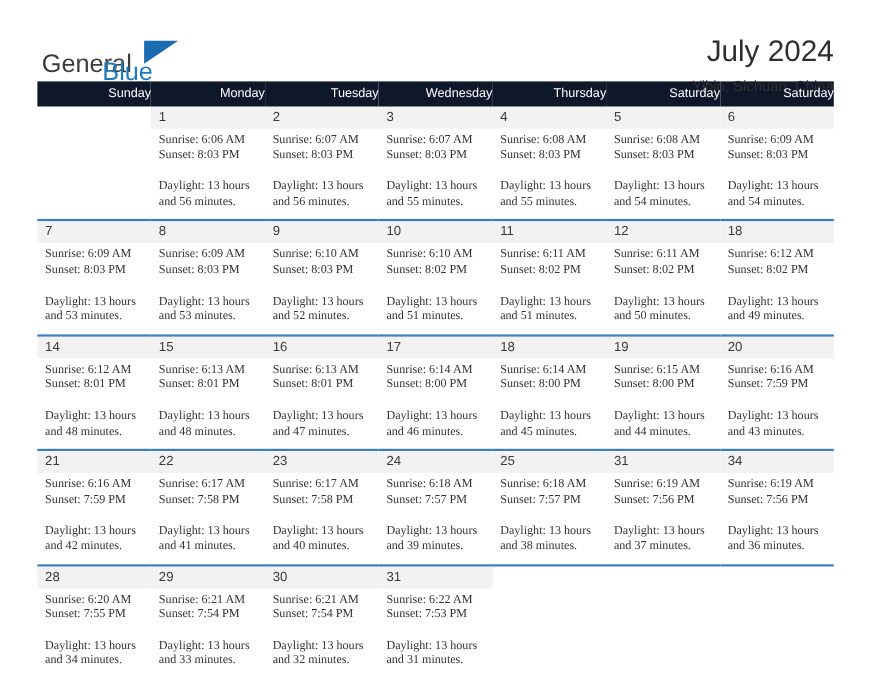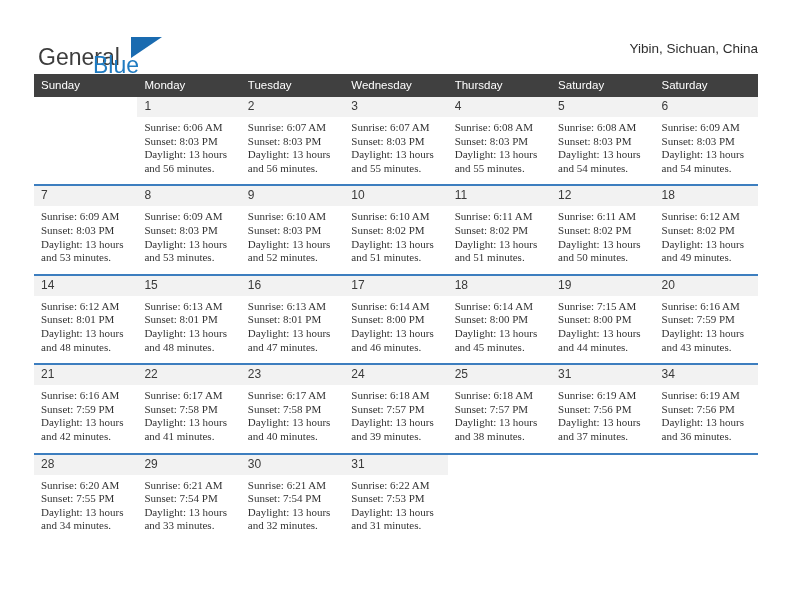--- a/index.html
+++ b/index.html
@@ -75,25 +75,25 @@
   }
 
   
   .calendar {
     margin: 0 34px;
     width: 724px;
     border-collapse: collapse;
     table-layout: fixed;
   }
   .calendar th {
-    background: #404040;
+    background: #0f172a;
     color: #ffffff;
     font-size: 11.5px;
     font-weight: normal;
-    text-align: left;
+    text-align: right;
     padding: 5px 0 6px 7px;
     height: 12px;
   }
   .calendar td {
     vertical-align: top;
     padding: 0;
     width: 103.4px;
     border-top: 2px solid #3d7ebf;
   }
   .calendar tr.week-row:first-child td {
@@ -118,35 +118,37 @@
     color: #333333;
     min-height: 62px;
     box-sizing: border-box;
     font-family: Liberation Serif, serif;
   }
   .details div {
     white-space: nowrap;
   }
   .details .daylight-line {
     white-space: normal;
+    margin-top: 15px;
   }
   td.blank .details {
     min-height: 62px;
   }
 </style>
 </head>
 <body>
 
 <div class="header">
   <div class="logo-block">
     <span class="logo-general">General</span>
     <span class="logo-triangle"></span>
     <span class="logo-blue">Blue</span>
   </div>
   <div class="title-block">
+    <div class="cal-title">July 2024</div>
     <div class="cal-subtitle">Yibin, Sichuan, China</div>
   </div>
 </div>
 
 <table class="calendar">
   <thead>
     <tr id="weekday-header-row">
         <th>Sunday</th>
         <th>Monday</th>
         <th>Tuesday</th>
@@ -310,21 +312,21 @@
           <div class="daynum">18</div>
           <div class="details">
             <div>Sunrise: 6:14 AM</div>
             <div>Sunset: 8:00 PM</div>
             <div class="daylight-line">Daylight: 13 hours and 45 minutes.</div>
           </div>
         </td>
         <td class="">
           <div class="daynum">19</div>
           <div class="details">
-            <div>Sunrise: 7:15 AM</div>
+            <div>Sunrise: 6:15 AM</div>
             <div>Sunset: 8:00 PM</div>
             <div class="daylight-line">Daylight: 13 hours and 44 minutes.</div>
           </div>
         </td>
         <td class="">
           <div class="daynum">20</div>
           <div class="details">
             <div>Sunrise: 6:16 AM</div>
             <div>Sunset: 7:59 PM</div>
             <div class="daylight-line">Daylight: 13 hours and 43 minutes.</div>

